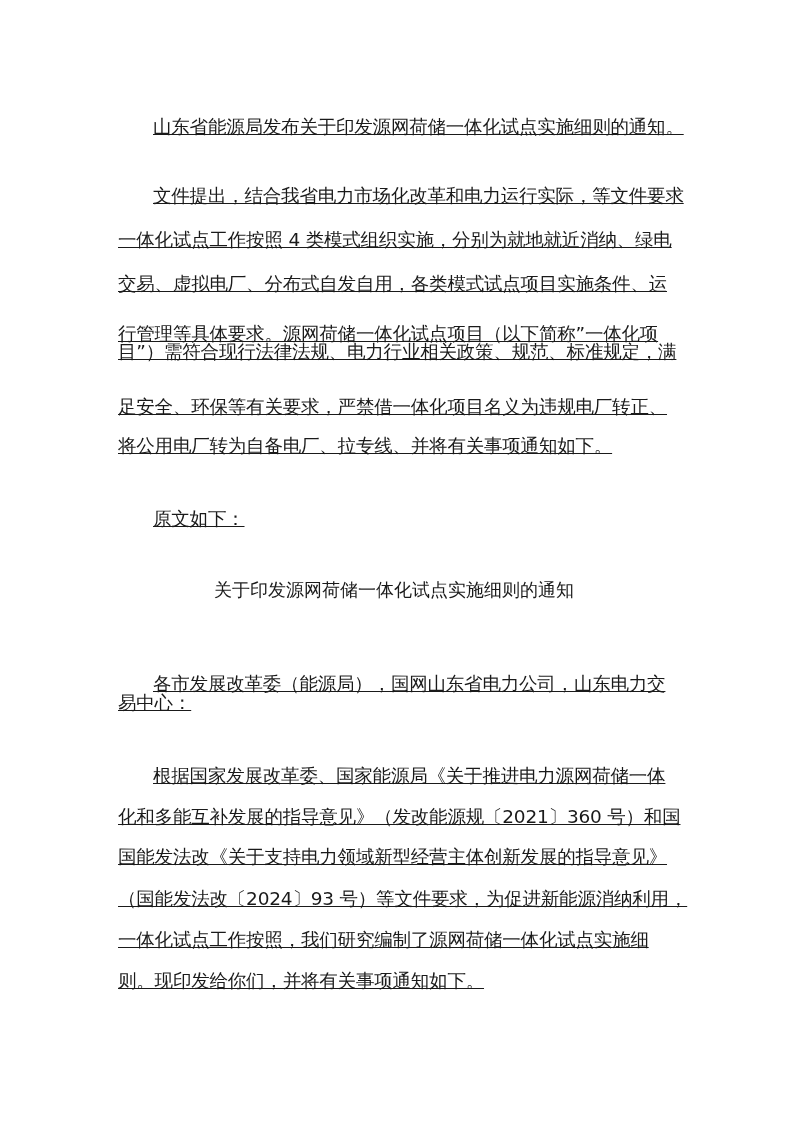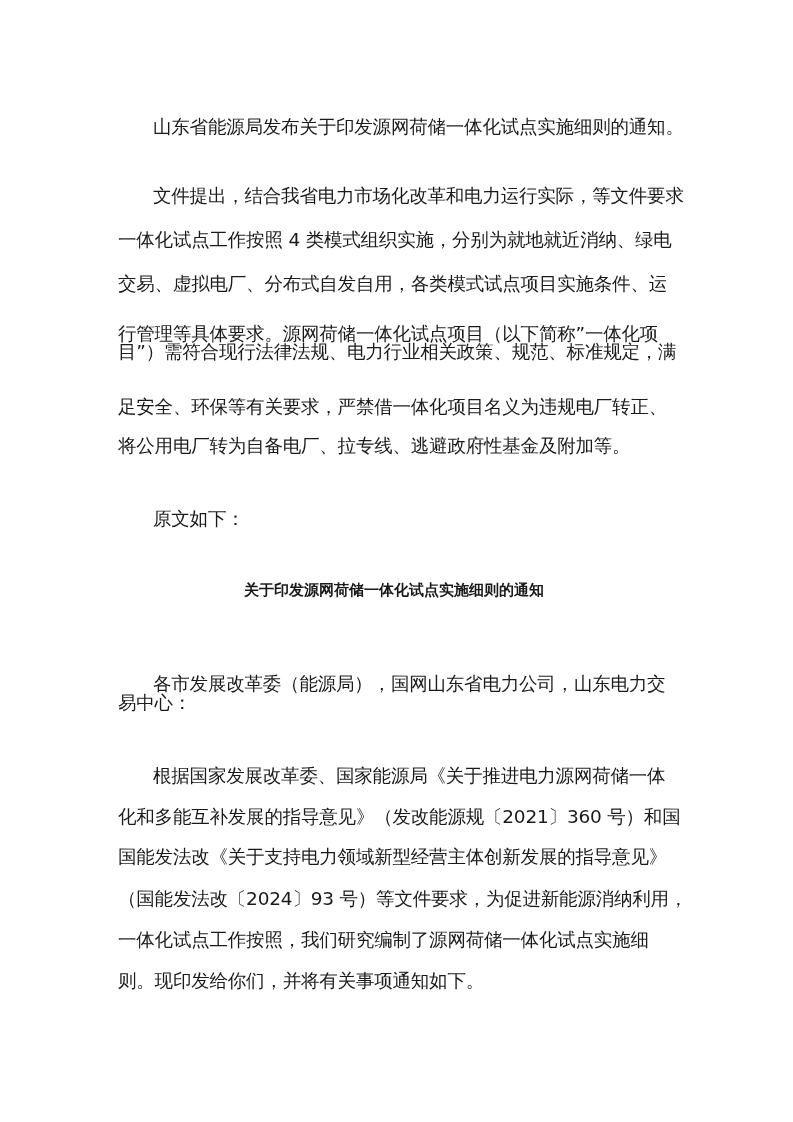--- a/index.html
+++ b/index.html
@@ -1,35 +1,35 @@
 <!DOCTYPE html>
 <html><head>
 <meta charset="utf-8">
 <style>
   html, body { margin: 0; padding: 0; background: #ffffff; }
   body { width: 793px; height: 1122px; position: relative; overflow: hidden;
          font-family: "DejaVu Sans", "Liberation Sans", sans-serif; color: #1a1a1a; }
   .page { position: absolute; left: 118px; top: 0; width: 552px; }
-  .line { position: absolute; left: 0; white-space: nowrap; font-size: 18.5px; line-height: 24px; letter-spacing: -0.2px; }
+  .line { position: absolute; left: 0; white-space: nowrap; font-size: 18.5px; line-height: 24px; letter-spacing: -0.2px; text-decoration: underline; }
   .indent { left: 35px; }
-  .title { position: absolute; left: 0; width: 552px; text-align: center; font-weight: bold; font-size: 15px; line-height: 24px; white-space: nowrap; }
+  .title { position: absolute; left: 0; width: 552px; text-align: center; font-weight: normal; font-size: 18px; line-height: 24px; white-space: nowrap; }
 </style>
 </head>
 <body>
 
 <div class="page">
   <div class="line indent" style="top:115px">山东省能源局发布关于印发源网荷储一体化试点实施细则的通知。</div>
 
   <div class="line indent" style="top:184px">文件提出，结合我省电力市场化改革和电力运行实际，等文件要求</div>
   <div class="line" style="top:228px">一体化试点工作按照 4 类模式组织实施，分别为就地就近消纳、绿电</div>
   <div class="line" style="top:272px">交易、虚拟电厂、分布式自发自用，各类模式试点项目实施条件、运</div>
   <div class="line" style="top:322px">行管理等具体要求。源网荷储一体化试点项目（以下简称”一体化项</div>
   <div class="line" style="top:340px">目”）需符合现行法律法规、电力行业相关政策、规范、标准规定，满</div>
   <div class="line" style="top:395px">足安全、环保等有关要求，严禁借一体化项目名义为违规电厂转正、</div>
-  <div class="line" style="top:434px">将公用电厂转为自备电厂、拉专线、逃避政府性基金及附加等。</div>
+  <div class="line" style="top:434px">将公用电厂转为自备电厂、拉专线、并将有关事项通知如下。</div>
 
   <div class="line indent" style="top:507px">原文如下：</div>
 
   <div class="title" style="top:578px">关于印发源网荷储一体化试点实施细则的通知</div>
 
   <div class="line indent" style="top:672px">各市发展改革委（能源局），国网山东省电力公司，山东电力交</div>
   <div class="line" style="top:691px">易中心：</div>
 
   <div class="line indent" style="top:764px">根据国家发展改革委、国家能源局《关于推进电力源网荷储一体</div>
   <div class="line" style="top:805px">化和多能互补发展的指导意见》（发改能源规〔2021〕360 号）和国</div>

